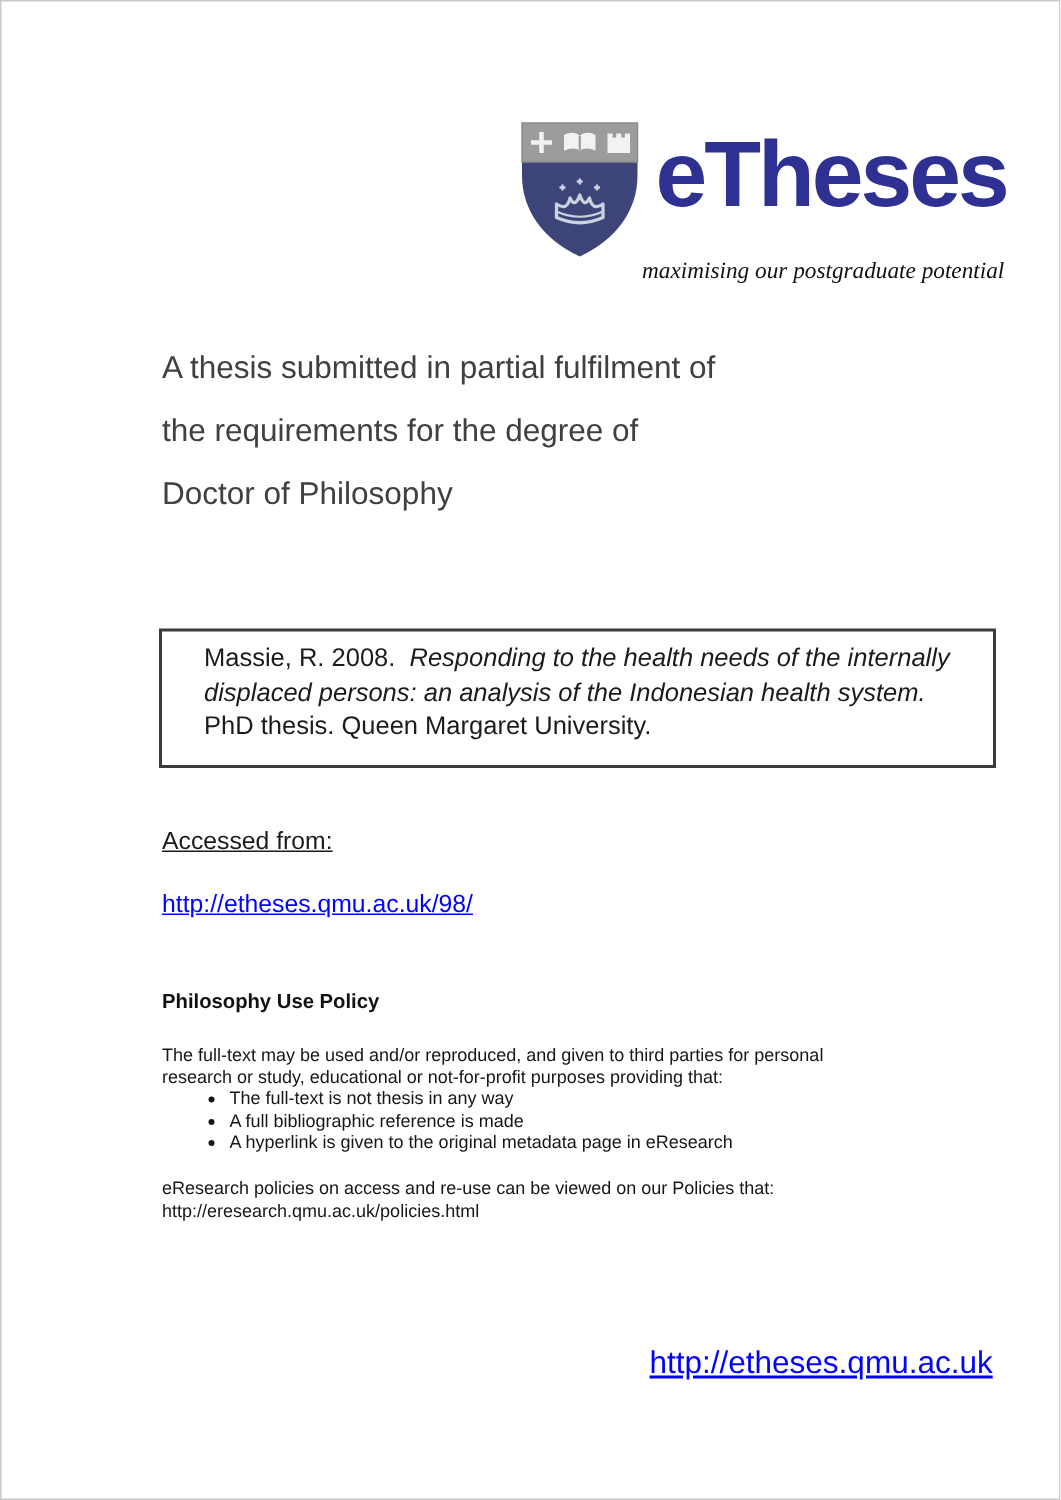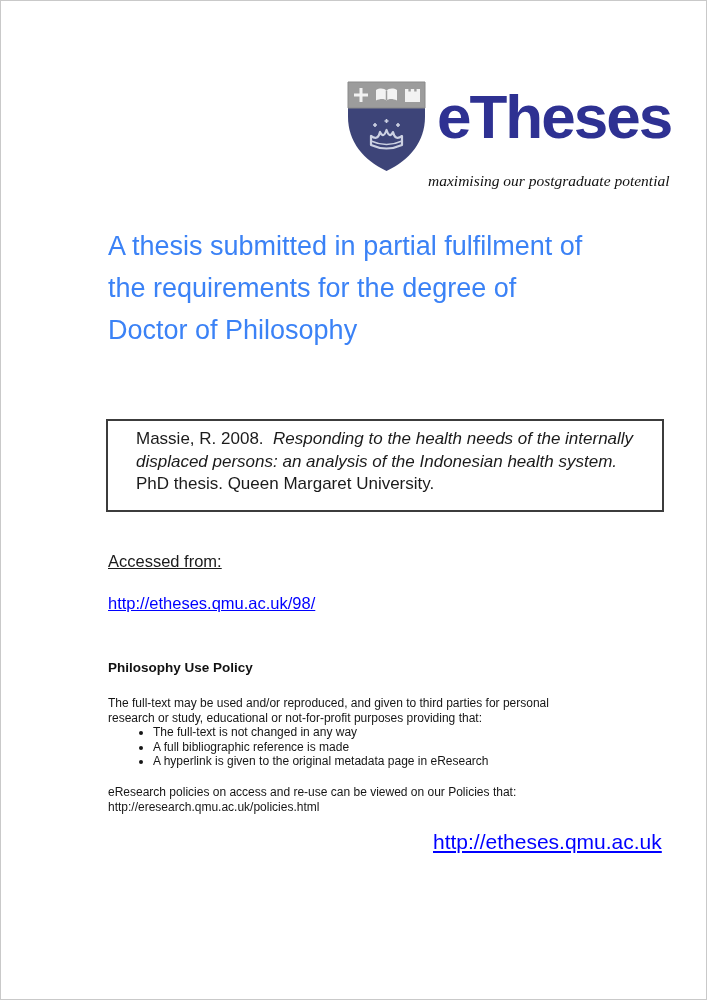--- a/index.html
+++ b/index.html
@@ -24,21 +24,21 @@
   }
   .tagline {
     position: absolute; left: 427px; top: 147px; width: 242px;
     font-family: "Liberation Serif", serif; font-style: italic;
     font-size: 15.5px; color: #111111; white-space: nowrap; margin-top: 24px;
   }
 
   
   .heading {
     position: absolute; left: 107px; top: 224px;
-    font-size: 27px; line-height: 42px; color: #3b82f6;
+    font-size: 21px; line-height: 42px; color: #404040;
   }
 
   
   .citation-box {
     position: absolute; left: 105px; top: 418px;
     width: 558px; height: 93px;
     border: 2px solid #3c3c3c;
     padding: 7px 12px 0 28px;
     font-size: 17px; line-height: 22.5px;
   }
@@ -56,21 +56,21 @@
   }
   .policy-body {
     position: absolute; left: 107px; top: 695px; width: 452px;
     font-size: 12px; line-height: 14.6px; color: #161616;
   }
   .policy-body ul { margin: 0; padding-left: 45px; list-style: disc; }
   .policy-footer { margin-top: 16px; }
 
   
   .bottom-link {
-    position: absolute; left: 432px; top: 829px;
+    position: absolute; left: 432px; top: 896px;
     font-size: 21px;
   }
 </style>
 </head>
 <body>
 
 <div class="page">
 
   <svg class="shield" viewBox="0 0 79 91" aria-hidden="true">
 
@@ -115,21 +115,21 @@
   <a class="link link-98">http://etheses.qmu.ac.uk/98/</a>
 
   <div class="policy-heading">Philosophy Use Policy</div>
 
   <div class="policy-body">
     <div>
       <span>The full-text may be used and/or reproduced, and given to third parties for personal</span><br>
       <span>research or study, educational or not-for-profit purposes providing that:</span>
     </div>
     <ul>
-      <li>The full-text is not changed in any way</li>
+      <li>The full-text is not thesis in any way</li>
       <li>A full bibliographic reference is made</li>
       <li>A hyperlink is given to the original metadata page in eResearch</li>
     </ul>
     <div class="policy-footer">
       <span>eResearch policies on access and re-use can be viewed on our Policies that:</span><br>
       <span>http://eresearch.qmu.ac.uk/policies.html</span>
     </div>
   </div>
 
   <a class="link bottom-link">http://etheses.qmu.ac.uk</a>

